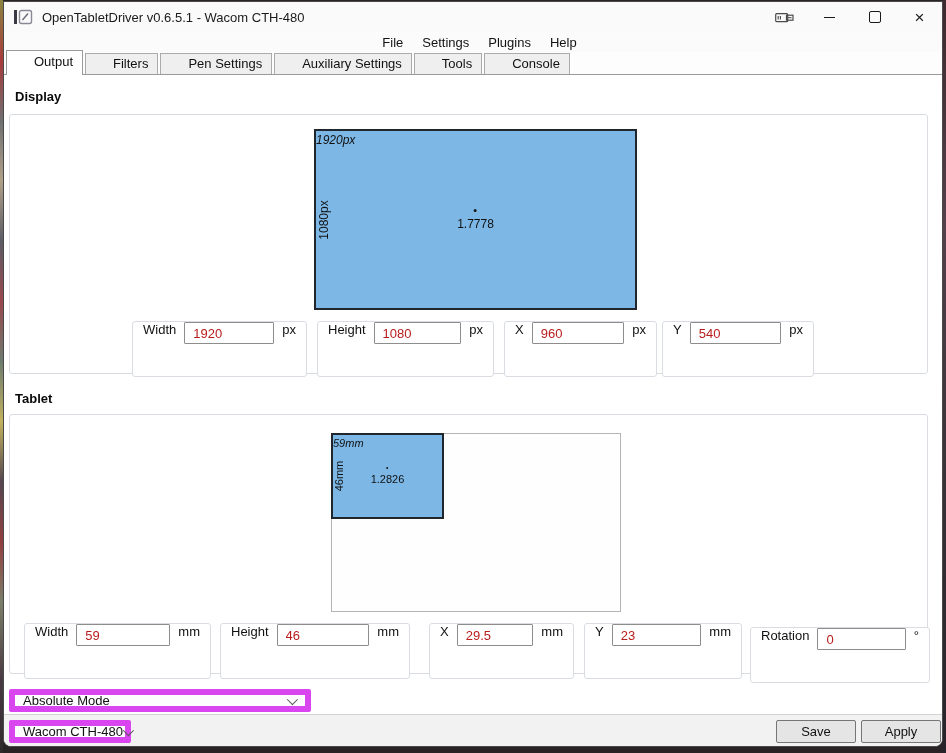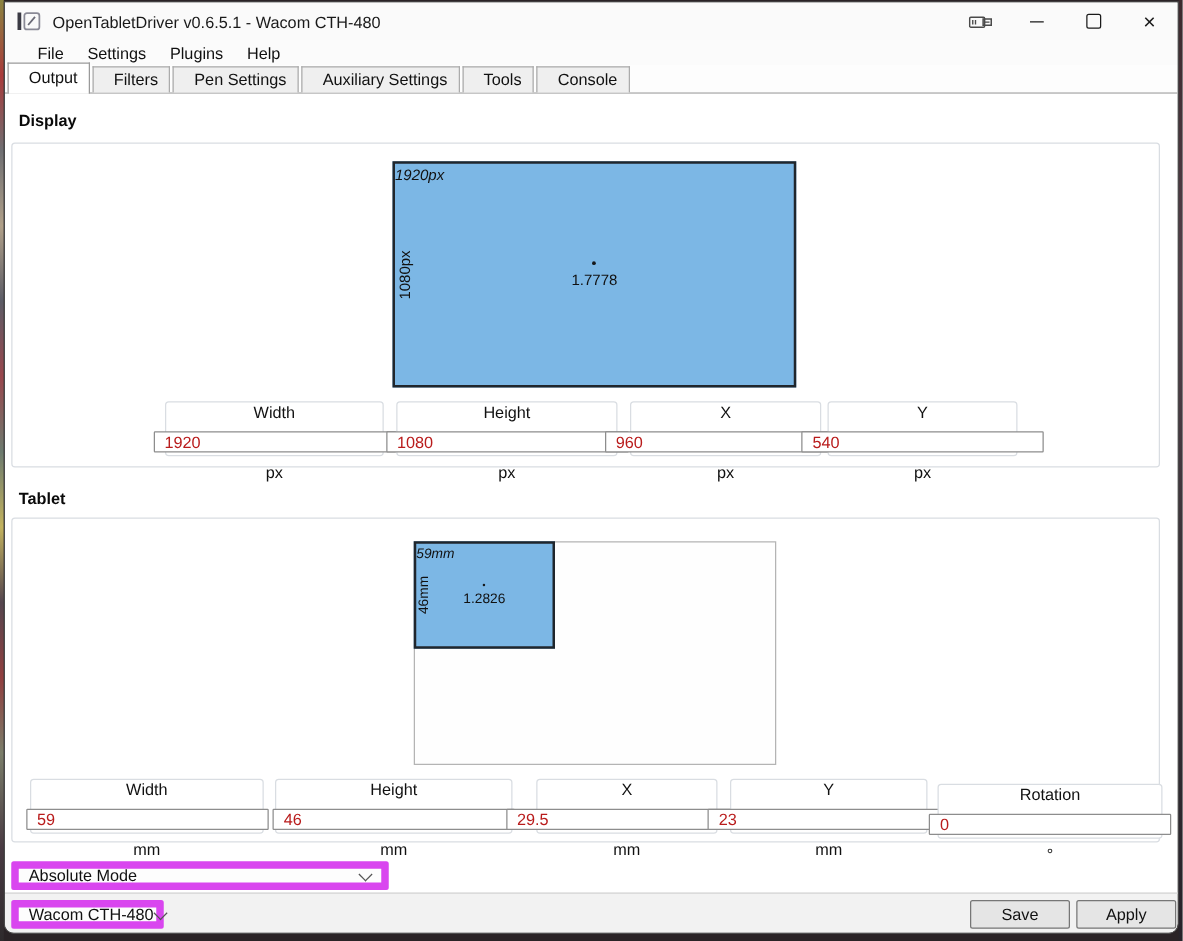--- a/index.html
+++ b/index.html
@@ -26,43 +26,43 @@
   .app-icon{width:20px;height:16px;margin-left:9px;display:flex;align-items:center;}
   .title-text{font-size:13px;color:#1a1a1a;margin-left:9px;white-space:nowrap;}
   .tb-right{position:absolute;right:0;top:0;height:30px;display:flex;align-items:stretch;}
   .tb-indicator{width:46px;display:flex;align-items:center;justify-content:center;}
   .tb-btn{width:45px;display:flex;align-items:center;justify-content:center;color:#1a1a1a;}
   .min-glyph{width:11px;height:1px;background:#1a1a1a;}
   .max-glyph{width:10px;height:10px;border:1px solid #1a1a1a;border-radius:2px;}
   .close-glyph{font-size:17px;line-height:17px;color:#1a1a1a;}
 
   
-  .menubar{position:absolute;left:0;top:30px;right:0;height:20px;background:#fbfbfb;display:flex;align-items:center;padding-left:20px;}
+  .menubar{position:absolute;left:0;top:30px;right:0;height:20px;background:#fbfbfb;display:flex;align-items:center;padding-left:20px;justify-content:center;}
   .menu-item{font-size:13px;color:#111;padding:1px 6px;margin-right:7px;}
 
   
   .tabstrip{position:absolute;left:0;top:50px;right:0;height:22px;display:flex;align-items:flex-end;border-bottom:1px solid #9a9a9a;background:#fdfdfd;padding-left:2px;box-sizing:content-box;}
-  .tab{font-size:13px;color:#111;padding:2px 9px 3px 16px;border:1px solid #ababab;border-bottom:none;background:#efefef;height:15px;line-height:15px;margin-right:2px;}
+  .tab{font-size:13px;color:#111;padding:2px 9px 3px 27px;border:1px solid #ababab;border-bottom:none;background:#efefef;height:15px;line-height:15px;margin-right:2px;}
   .tab.active{background:#ffffff;border-color:#9a9a9a;height:19px;line-height:18px;margin-bottom:-1px;position:relative;z-index:2;}
 
   
   .content{position:absolute;left:0;top:73px;right:0;bottom:31px;background:#ffffff;}
   .section-label{position:absolute;left:11px;font-size:13px;font-weight:bold;color:#0a0a0a;}
   .groupbox{position:absolute;left:5px;width:919px;border:1px solid #d9dde2;border-radius:3px;background:#fff;box-sizing:border-box;}
 
   .vis-blue{position:absolute;background:#7cb7e5;border:2px solid #20262c;box-sizing:border-box;}
   .vis-top-label{position:absolute;left:0;right:0;top:2px;font-size:12px;color:#111;font-style:italic;}
   .vis-side{position:absolute;left:0;top:0;bottom:0;width:15px;display:flex;align-items:center;justify-content:center;}
   .vis-side span{transform:rotate(-90deg);white-space:nowrap;font-size:12px;color:#111;}
   .vis-center{position:absolute;left:50%;top:50%;transform:translate(-50%,-50%);display:flex;flex-direction:column;align-items:center;gap:5px;}
   .vis-dot{width:3px;height:3px;border-radius:50%;background:#16181a;}
   .vis-ratio{font-size:12px;color:#111;}
   .tablet-full{position:absolute;background:#fefefe;border:1px solid #b4b4b4;box-sizing:border-box;}
 
-  .fieldbox{position:absolute;height:44px;border:1px solid #d9dde2;border-radius:3px;background:#fff;display:flex;align-items:center;gap:8px;padding:0 10px;box-sizing:border-box;flex-direction:column;}
+  .fieldbox{position:absolute;height:56px;border:1px solid #d9dde2;border-radius:3px;background:#fff;display:flex;align-items:flex-start;gap:8px;padding:0 10px;box-sizing:border-box;}
   .flabel{font-size:13px;color:#111;white-space:nowrap;}
   .finput{flex:1;min-width:0;height:20px;border:1px solid #8d8d8d;border-radius:1px;background:#fff;font-family:inherit;font-size:13px;color:#b91c1c;padding:0 8px;outline:none;}
   .funit{font-size:13px;color:#111;white-space:nowrap;}
 
   
   .combo{position:absolute;border:6px solid #d946ef;border-radius:2px;background:#fdfdfd;display:flex;align-items:center;box-sizing:border-box;}
   .combo-text{font-size:13px;color:#111;padding-left:8px;flex:1;white-space:nowrap;}
   .chev{width:7px;height:7px;border-right:1.4px solid #555;border-bottom:1.4px solid #555;transform:rotate(45deg) translateY(-2px);margin-right:10px;flex:none;}
 
   .mode-combo{left:5px;top:688px;width:302px;height:23px;}

